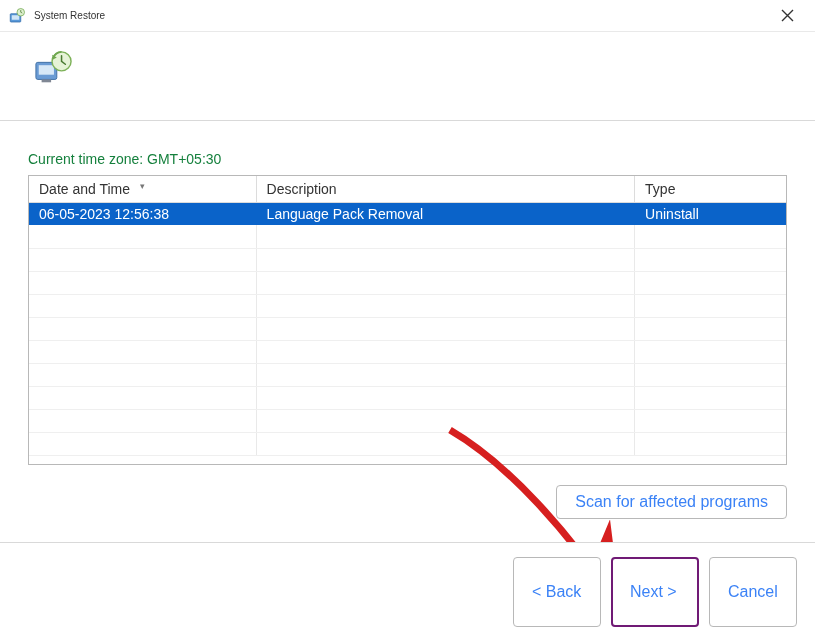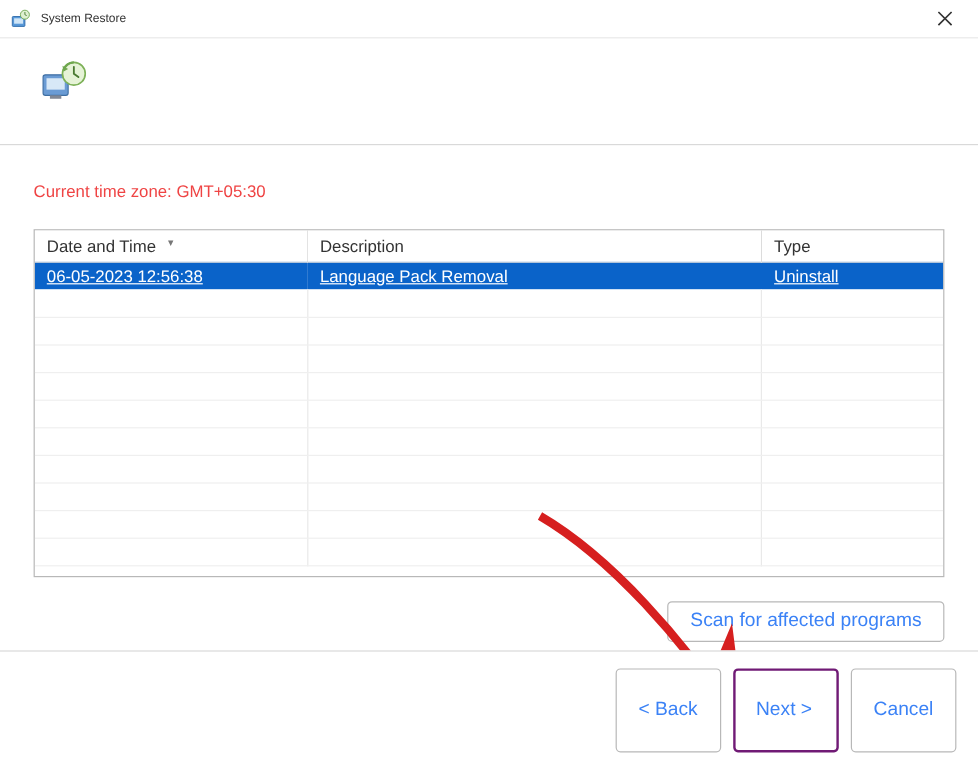--- a/index.html
+++ b/index.html
@@ -57,22 +57,22 @@
     .header-area .big-icon {
       width: 38px;
       height: 38px;
       margin-left: 12px;
     }
     .content {
       padding: 30px 28px 10px 28px;
     }
     .timezone {
       font-size: 14px;
-      color: #ef4444;
-      margin-bottom: 24px;
+      color: #15803d;
+      margin-bottom: 8px;
     }
     .table-wrapper {
       border: 1px solid #b8b8b8;
       height: 290px;
       overflow: hidden;
       background:#fff;
     }
     table {
       width: 100%;
       border-collapse: collapse;
@@ -104,21 +104,20 @@
       padding: 2px 10px;
       border-right: 1px solid #e9e9e9;
       height: 23px;
       color:#222;
     }
     tbody td:last-child { border-right: none; }
     tbody tr.selected td {
       background: #0a63c9;
       color: #fff;
       border-right-color: transparent;
-      text-decoration: underline;
     }
     tbody tr.empty td {
       border-bottom: 1px solid #efefef;
     }
     .scan-row {
       display:flex;
       justify-content:flex-end;
       margin-top: 20px;
     }
     .btn {

